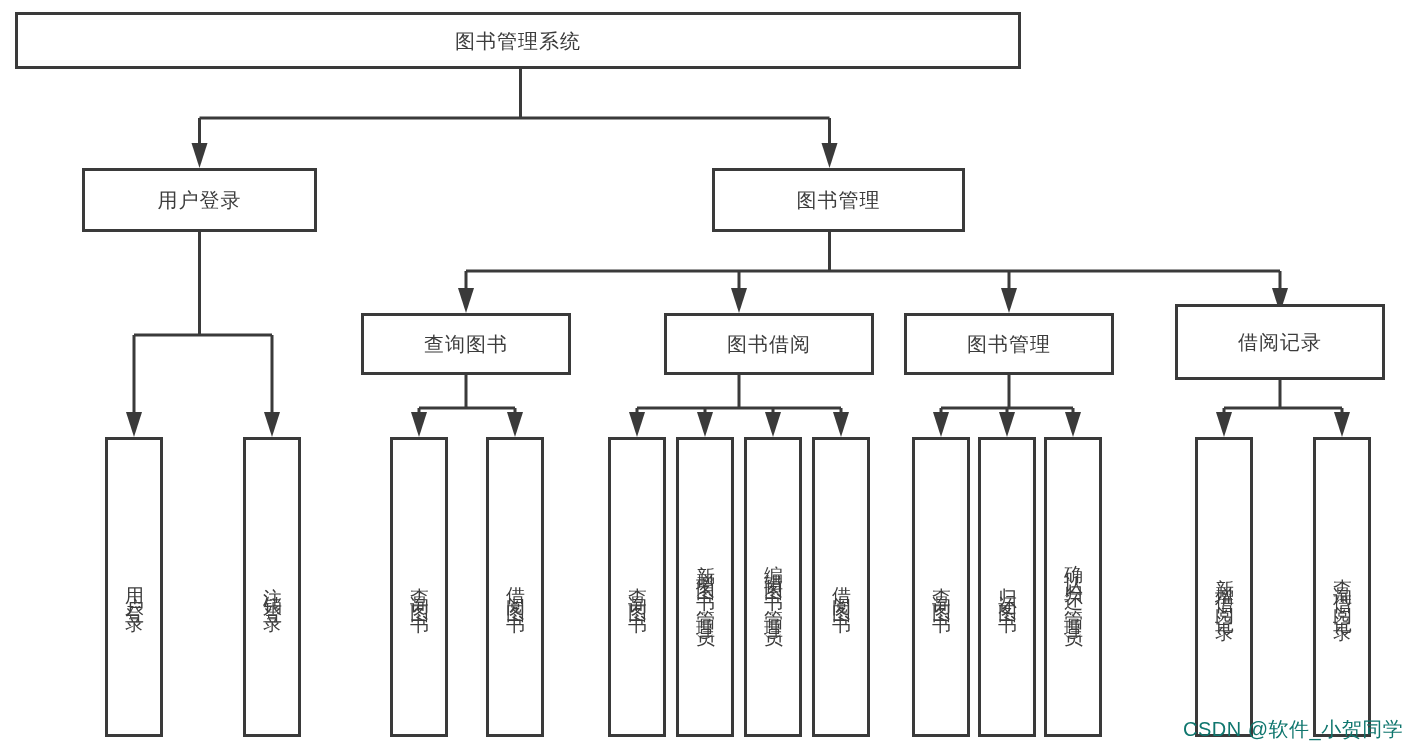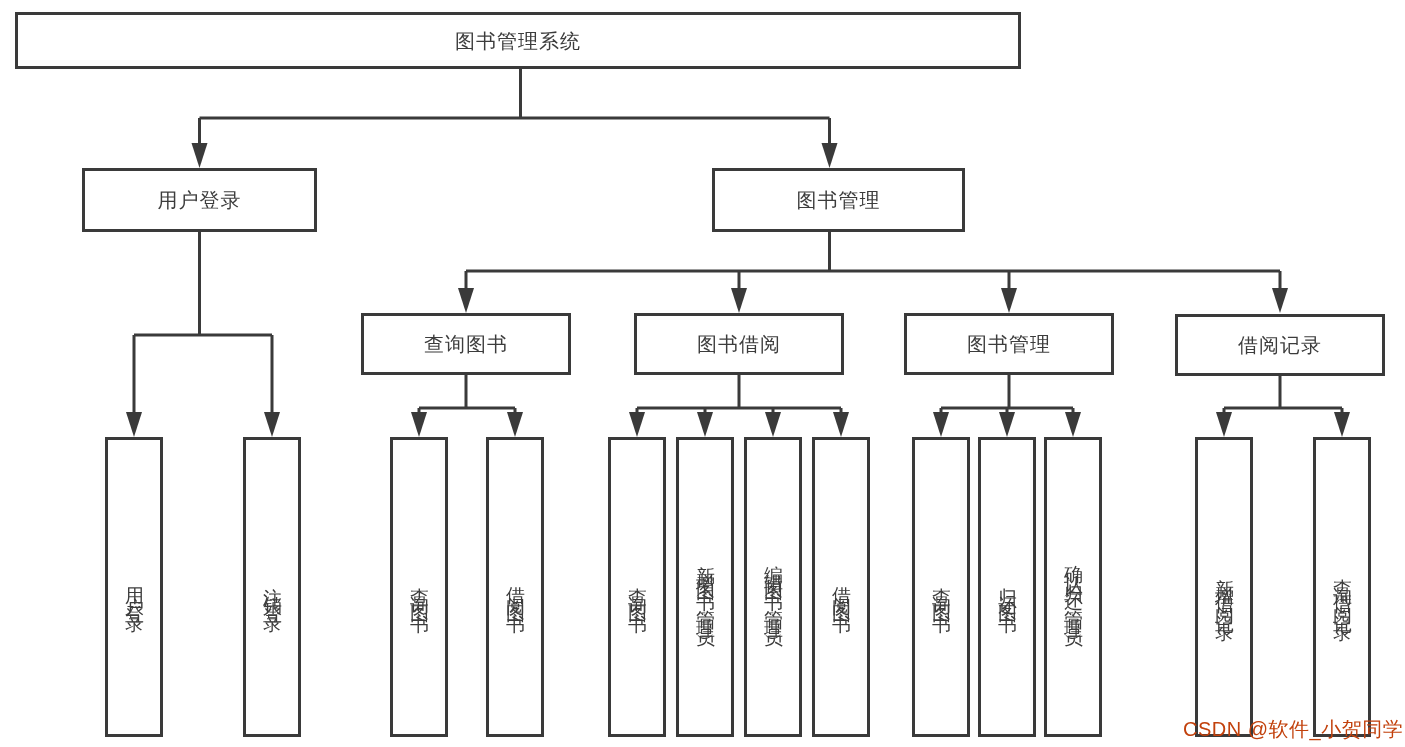--- a/index.html
+++ b/index.html
@@ -43,21 +43,21 @@
     text-orientation: mixed;
     font-size: 19px;
     letter-spacing: 9px;
     padding-top: 6px;
   }
   .watermark {
     position: absolute;
     left: 1183px;
     top: 716px;
     font-size: 20px;
-    color: #c2410c;
+    color: #0f766e;
     letter-spacing: 0.5px;
     white-space: nowrap;
     z-index: 3;
   }
   .wire {
     stroke: #3a3a3a;
     stroke-width: 3;
     fill: none;
   }
   .arrowhead {
@@ -105,23 +105,23 @@
     <polygon class="arrowhead" points="1216,412 1232,412 1224,437"></polygon>
     <polygon class="arrowhead" points="1334,412 1350,412 1342,437"></polygon>
   </svg>
 
   <div class="box" style="left:15px; top:12px; width:1006px; height:57px;">图书管理系统</div>
 
   <div class="box" style="left:82px; top:168px; width:235px; height:64px;">用户登录</div>
   <div class="box" style="left:712px; top:168px; width:253px; height:64px;">图书管理</div>
 
   <div class="box" style="left:361px; top:313px; width:210px; height:62px;">查询图书</div>
-  <div class="box" style="left:634px; top:313px; width:210px; height:62px;">图书借阅</div>
+  <div class="box" style="left:664px; top:313px; width:210px; height:62px;">图书借阅</div>
   <div class="box" style="left:904px; top:313px; width:210px; height:62px;">图书管理</div>
-  <div class="box" style="left:1175px; top:314px; width:210px; height:62px;">借阅记录</div>
+  <div class="box" style="left:1175px; top:304px; width:210px; height:76px;">借阅记录</div>
 
   <div class="box v" style="left:105px; top:437px; width:58px; height:300px;">用户登录</div>
   <div class="box v" style="left:243px; top:437px; width:58px; height:300px;">注销登录</div>
 
   <div class="box v" style="left:390px; top:437px; width:58px; height:300px;">查询图书</div>
   <div class="box v" style="left:486px; top:437px; width:58px; height:300px;">借阅图书</div>
 
   <div class="box v" style="left:608px; top:437px; width:58px; height:300px;">查询图书</div>
   <div class="box v" style="left:676px; top:437px; width:58px; height:300px;">新增图书（管理员）</div>
   <div class="box v" style="left:744px; top:437px; width:58px; height:300px;">编辑图书（管理员）</div>

